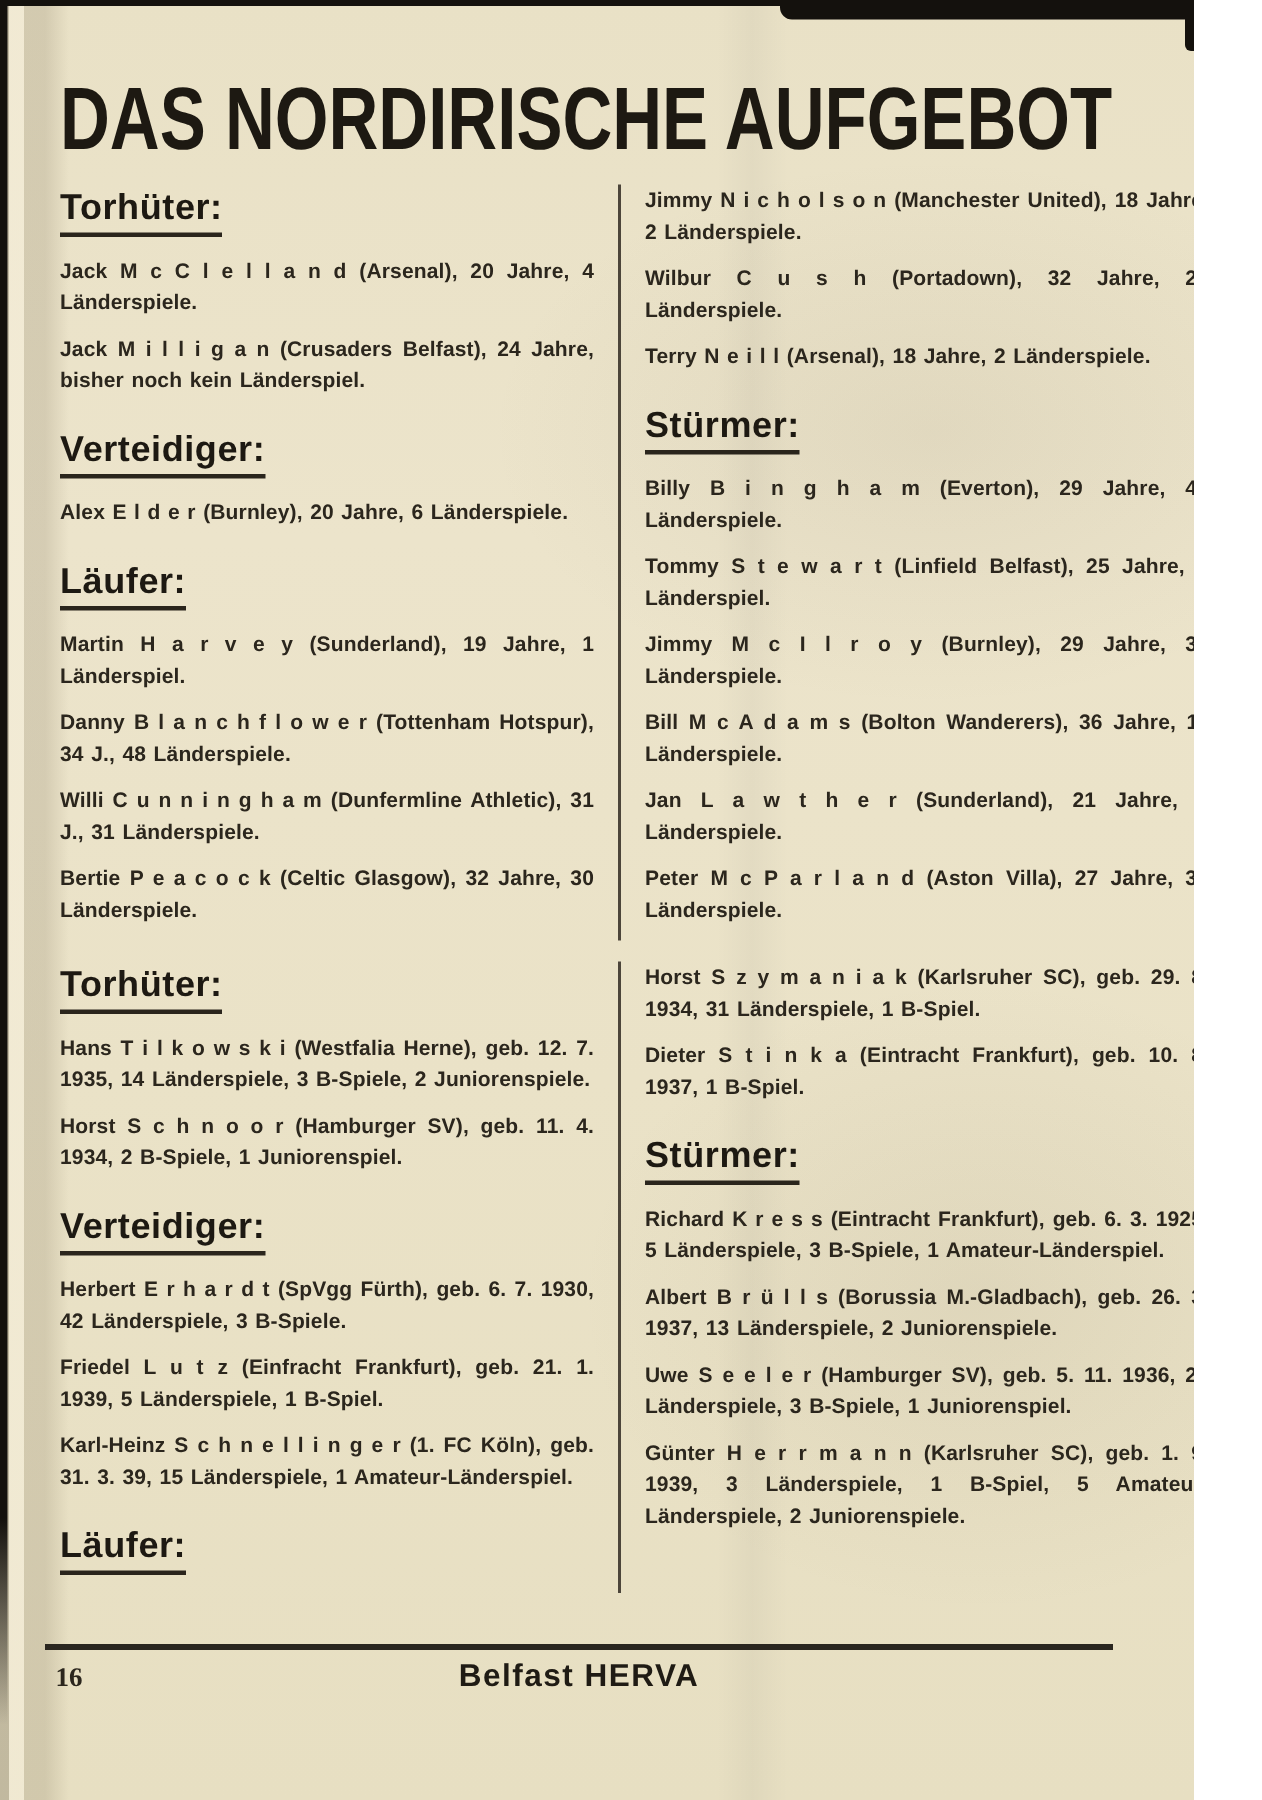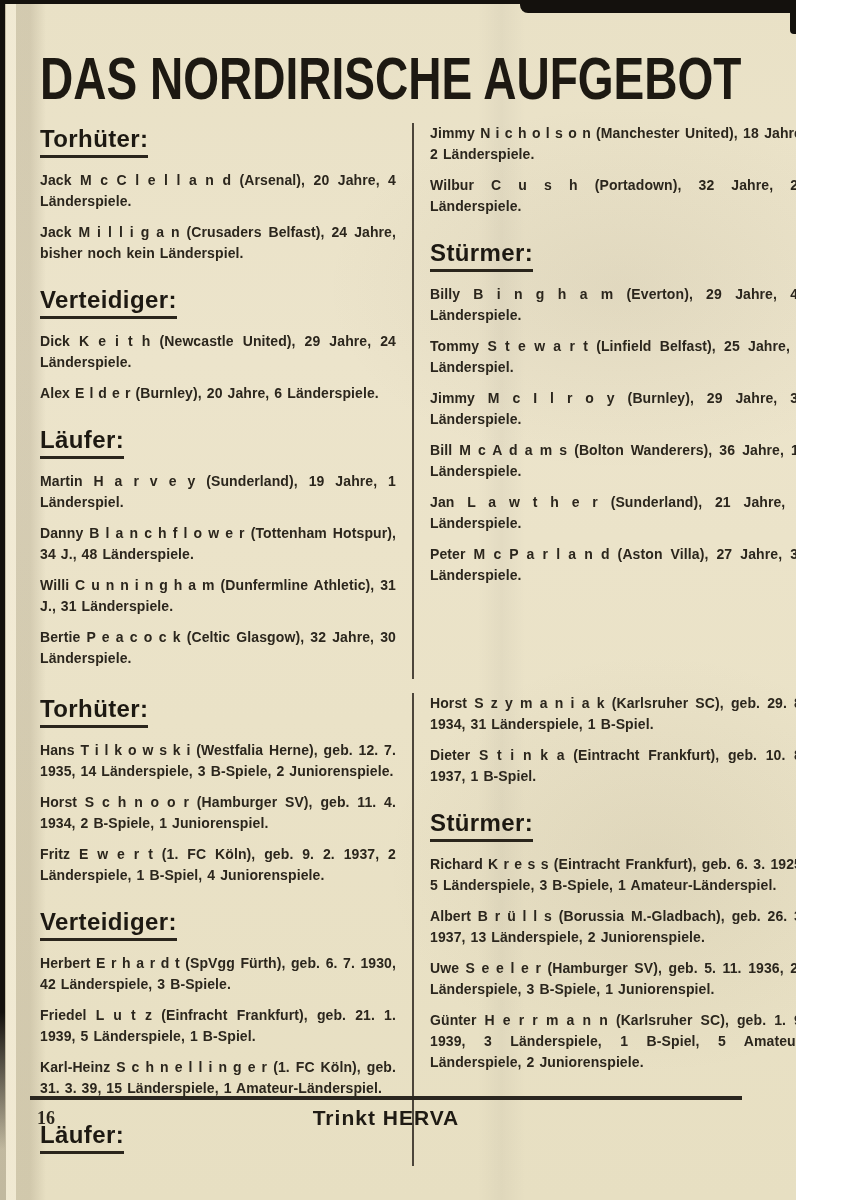--- a/index.html
+++ b/index.html
@@ -80,50 +80,49 @@
   <div class="content">
 
     <h1 class="big-title"><span>DAS NORDIRISCHE AUFGEBOT</span></h1>
 
     <div class="section">
       <div class="col col-left">
           <h3 class="group-heading"><span class="u">Torhüter:</span></h3>
           <p class="entry">Jack M c C l e l l a n d (Arsenal), 20 Jahre, 4 Länderspiele.</p>
           <p class="entry">Jack M i l l i g a n (Crusaders Belfast), 24 Jahre, bisher noch kein Länderspiel.</p>
           <h3 class="group-heading"><span class="u">Verteidiger:</span></h3>
-          <p class="entry">Dick K e i t h (Newcastle United), 29 Jahre, 24 Länderspiele.</p>
           <p class="entry">Alex E l d e r (Burnley), 20 Jahre, 6 Länderspiele.</p>
           <h3 class="group-heading"><span class="u">Läufer:</span></h3>
           <p class="entry">Martin H a r v e y (Sunderland), 19 Jahre, 1 Länderspiel.</p>
           <p class="entry">Danny B l a n c h f l o w e r (Tottenham Hotspur), 34 J., 48 Länderspiele.</p>
           <p class="entry">Willi C u n n i n g h a m (Dunfermline Athletic), 31 J., 31 Länderspiele.</p>
           <p class="entry">Bertie P e a c o c k (Celtic Glasgow), 32 Jahre, 30 Länderspiele.</p>
         </div>
       <div class="col col-right">
           <p class="entry">Jimmy N i c h o l s o n (Manchester United), 18 Jahre, 2 Länderspiele.</p>
           <p class="entry">Wilbur C u s h (Portadown), 32 Jahre, 26 Länderspiele.</p>
+          <p class="entry">Terry N e i l l (Arsenal), 18 Jahre, 2 Länderspiele.</p>
           <h3 class="group-heading"><span class="u">Stürmer:</span></h3>
           <p class="entry">Billy B i n g h a m (Everton), 29 Jahre, 45 Länderspiele.</p>
           <p class="entry">Tommy S t e w a r t (Linfield Belfast), 25 Jahre, 9 Länderspiel.</p>
           <p class="entry">Jimmy M c I l r o y (Burnley), 29 Jahre, 32 Länderspiele.</p>
           <p class="entry">Bill M c A d a m s (Bolton Wanderers), 36 Jahre, 11 Länderspiele.</p>
           <p class="entry">Jan L a w t h e r (Sunderland), 21 Jahre, 2 Länderspiele.</p>
           <p class="entry">Peter M c P a r l a n d (Aston Villa), 27 Jahre, 32 Länderspiele.</p>
         </div>
     </div>
 
     <div class="section-gap"></div>
 
 
     <div class="section">
       <div class="col col-left">
           <h3 class="group-heading"><span class="u">Torhüter:</span></h3>
           <p class="entry">Hans T i l k o w s k i (Westfalia Herne), geb. 12. 7. 1935, 14 Länderspiele, 3 B-Spiele, 2 Juniorenspiele.</p>
           <p class="entry">Horst S c h n o o r (Hamburger SV), geb. 11. 4. 1934, 2 B-Spiele, 1 Juniorenspiel.</p>
-          <p class="entry">Fritz E w e r t (1. FC Köln), geb. 9. 2. 1937, 2 Länderspiele, 1 B-Spiel, 4 Juniorenspiele.</p>
           <h3 class="group-heading"><span class="u">Verteidiger:</span></h3>
           <p class="entry">Herbert E r h a r d t (SpVgg Fürth), geb. 6. 7. 1930, 42 Länderspiele, 3 B-Spiele.</p>
           <p class="entry">Friedel L u t z (Einfracht Frankfurt), geb. 21. 1. 1939, 5 Länderspiele, 1 B-Spiel.</p>
           <p class="entry">Karl-Heinz S c h n e l l i n g e r (1. FC Köln), geb. 31. 3. 39, 15 Länderspiele, 1 Amateur-Länderspiel.</p>
           <h3 class="group-heading"><span class="u">Läufer:</span></h3>
         </div>
       <div class="col col-right">
           <p class="entry">Horst S z y m a n i a k (Karlsruher SC), geb. 29. 8. 1934, 31 Länderspiele, 1 B-Spiel.</p>
           <p class="entry">Dieter S t i n k a (Eintracht Frankfurt), geb. 10. 8. 1937, 1 B-Spiel.</p>
           <h3 class="group-heading"><span class="u">Stürmer:</span></h3>
@@ -133,17 +132,17 @@
           <p class="entry">Günter H e r r m a n n (Karlsruher SC), geb. 1. 9. 1939, 3 Länderspiele, 1 B-Spiel, 5 Amateur-Länderspiele, 2 Juniorenspiele.</p>
         </div>
     </div>
 
   </div>
 
   <div class="footer">
     <hr class="footer-rule">
     <div class="footer-row">
       <span class="page-number">16</span>
-      <span class="footer-brand">Trinkt HERVA</span>
+      <span class="footer-brand">Belfast HERVA</span>
     </div>
   </div>
 
 </div>
 
 </body></html>

